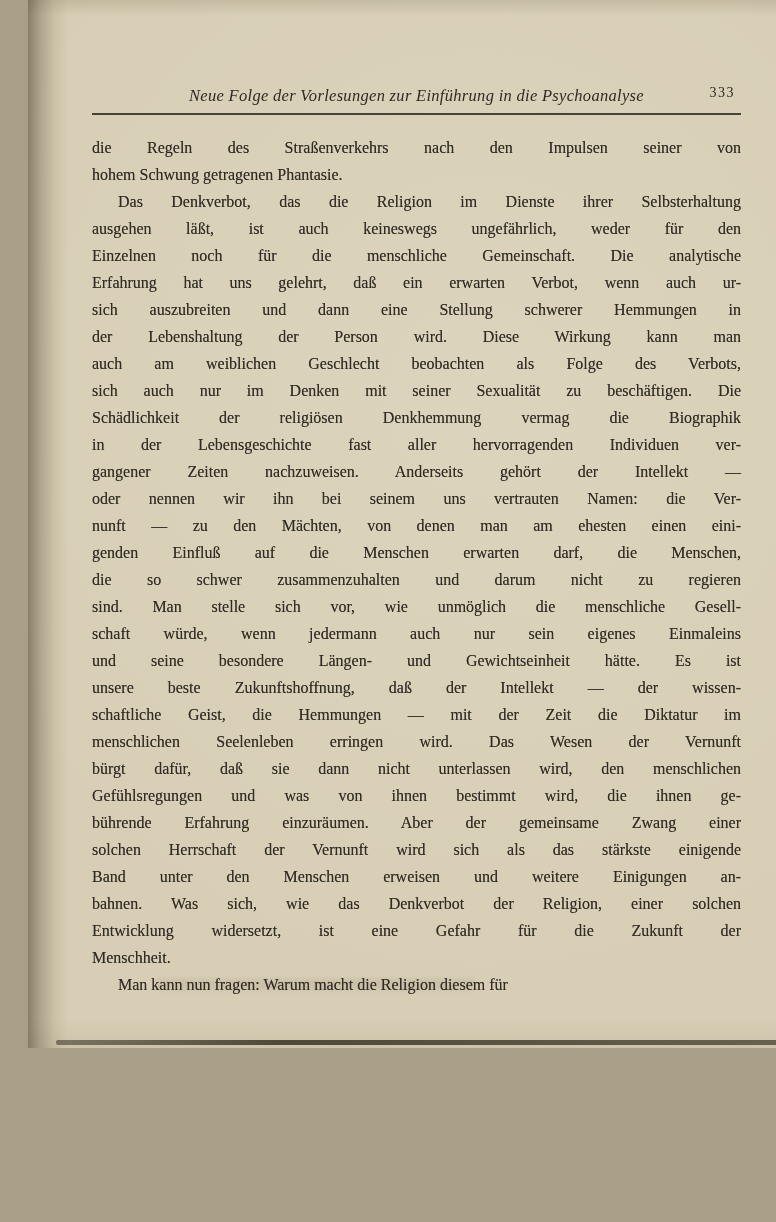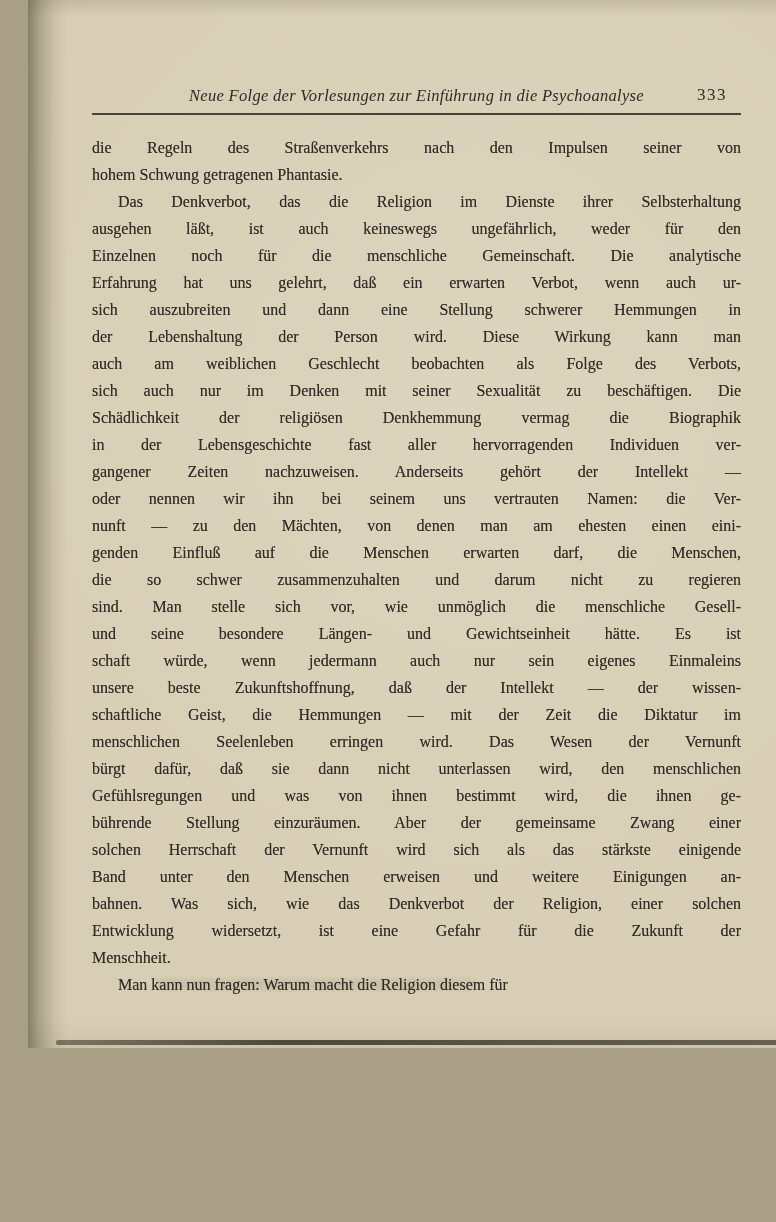--- a/index.html
+++ b/index.html
@@ -36,22 +36,22 @@
       rgba(42,37,24,0.50), rgba(42,37,24,0.78) 30%, rgba(42,37,24,0.62));
   }
   .content { position: absolute; left: 64px; top: 86px; width: 649px; }
 
   .header {
     position: relative; text-align: center;
     font-style: italic; font-size: 16.5px; letter-spacing: 0.3px;
     color: var(--ink, #2f2b25);
   }
   .header-page {
-    position: absolute; right: 14px; top: -1px;
-    font-style: normal; font-size: 17px; letter-spacing: 1.5px;
+    position: absolute; right: 6px; top: -1px;
+    font-style: normal; font-size: 14px; letter-spacing: 1.5px;
   }
   .header-rule {
     height: 0; border-bottom: 2px solid rgba(46,42,33,0.85);
     margin-top: 7px;
   }
 
   .text-block {
     margin-top: 19px;
     font-size: 16px; line-height: 27px;
     text-shadow: 0 0 0.4px rgba(52,46,36,0.55);
@@ -93,28 +93,28 @@
         <div class="line">auch am weiblichen Geschlecht beobachten als Folge des Verbots,</div>
         <div class="line">sich auch nur im Denken mit seiner Sexualität zu beschäftigen. Die</div>
         <div class="line">Schädlichkeit der religiösen Denkhemmung vermag die Biographik</div>
         <div class="line">in der Lebensgeschichte fast aller hervorragenden Individuen ver-</div>
         <div class="line">gangener Zeiten nachzuweisen. Anderseits gehört der Intellekt —</div>
         <div class="line">oder nennen wir ihn bei seinem uns vertrauten Namen: die Ver-</div>
         <div class="line">nunft — zu den Mächten, von denen man am ehesten einen eini-</div>
         <div class="line">genden Einfluß auf die Menschen erwarten darf, die Menschen,</div>
         <div class="line">die so schwer zusammenzuhalten und darum nicht zu regieren</div>
         <div class="line">sind. Man stelle sich vor, wie unmöglich die menschliche Gesell-</div>
+        <div class="line">schaft würde, wenn jedermann auch nur sein eigenes Einmaleins</div>
         <div class="line">und seine besondere Längen- und Gewichtseinheit hätte. Es ist</div>
-        <div class="line">schaft würde, wenn jedermann auch nur sein eigenes Einmaleins</div>
         <div class="line">unsere beste Zukunftshoffnung, daß der Intellekt — der wissen-</div>
         <div class="line">schaftliche Geist, die Hemmungen — mit der Zeit die Diktatur im</div>
         <div class="line">menschlichen Seelenleben erringen wird. Das Wesen der Vernunft</div>
         <div class="line">bürgt dafür, daß sie dann nicht unterlassen wird, den menschlichen</div>
         <div class="line">Gefühlsregungen und was von ihnen bestimmt wird, die ihnen ge-</div>
-        <div class="line">bührende Stellung einzuräumen. Aber der gemeinsame Zwang einer</div>
+        <div class="line">bührende Erfahrung einzuräumen. Aber der gemeinsame Zwang einer</div>
         <div class="line">solchen Herrschaft der Vernunft wird sich als das stärkste einigende</div>
         <div class="line">Band unter den Menschen erweisen und weitere Einigungen an-</div>
         <div class="line">bahnen. Was sich, wie das Denkverbot der Religion, einer solchen</div>
         <div class="line">Entwicklung widersetzt, ist eine Gefahr für die Zukunft der</div>
         <div class="line last">Menschheit.</div>
         <div class="line last indent">Man kann nun fragen: Warum macht die Religion diesem für</div>
       </div>
   </div>
 </div>
 

